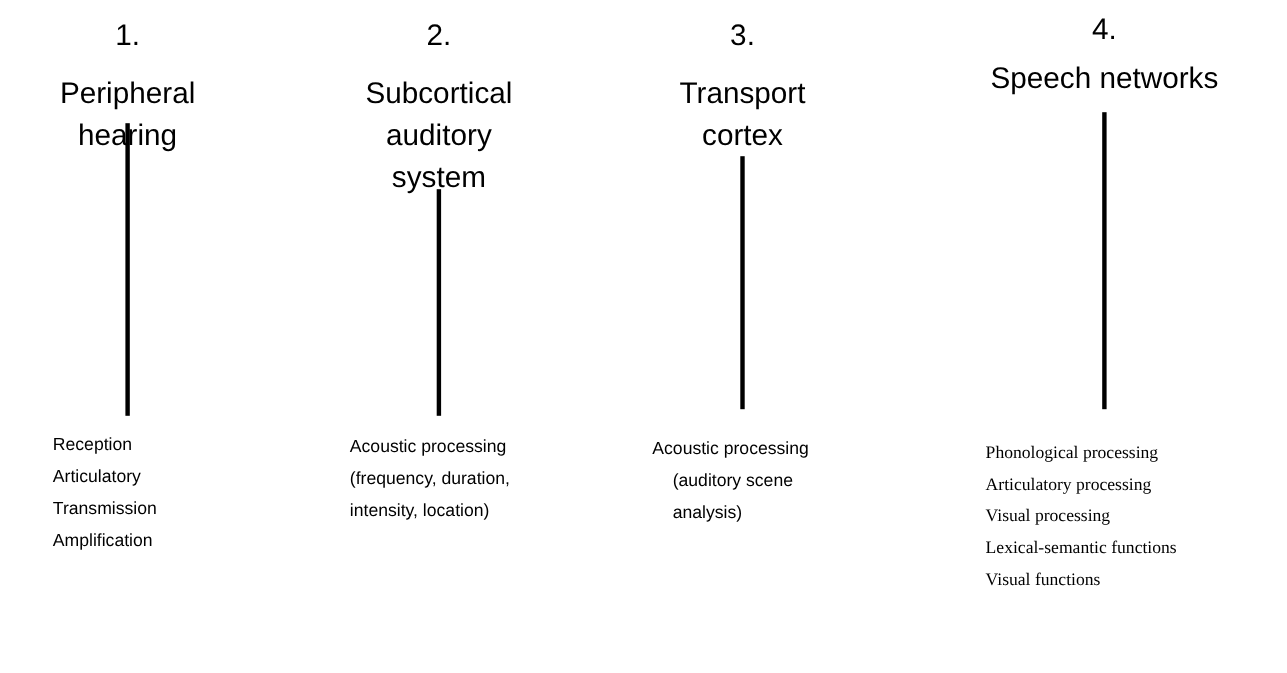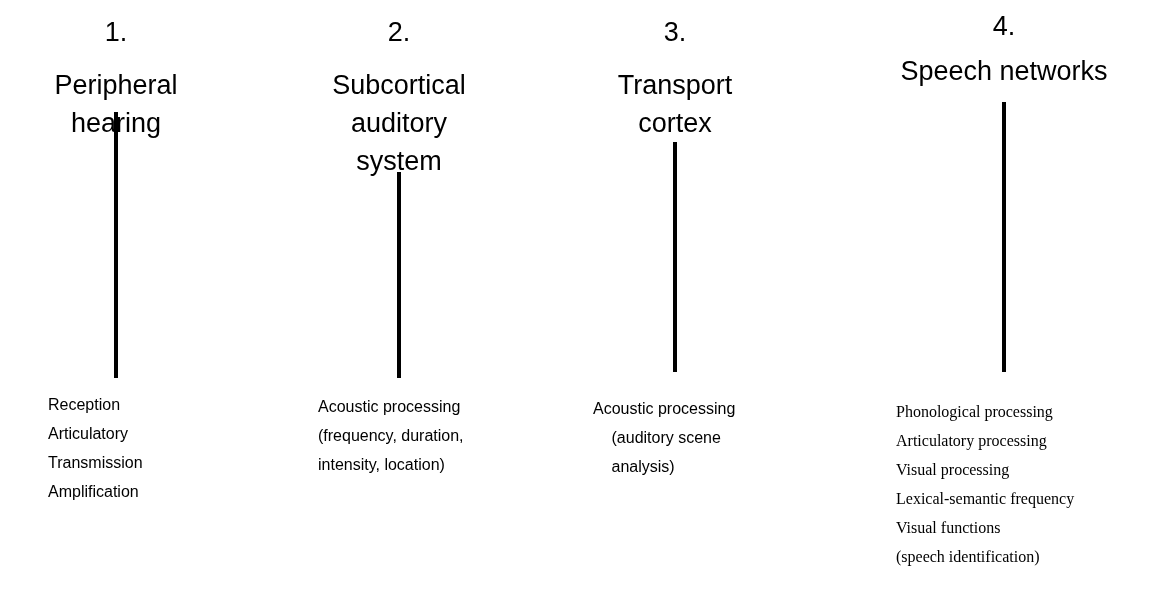--- a/index.html
+++ b/index.html
@@ -114,19 +114,18 @@
   </div>
 
   <div class="stage" id="col4">
     <div class="num">4.</div>
     <div class="title">Speech networks</div>
     <div class="vline"></div>
     <div class="fns">
       <div class="fn" data-style="normal">Phonological processing</div>
       <div class="fn" data-style="normal">Articulatory processing</div>
       <div class="fn" data-style="normal">Visual processing</div>
-      <div class="fn" data-style="normal">Lexical-semantic frequency</div>
+      <div class="fn" data-style="normal">Lexical-semantic functions</div>
       <div class="fn" data-style="normal">Visual functions</div>
-      <div class="fn" data-style="muted">(speech identification)</div>
     </div>
   </div>
 
 </div>
 
 </body></html>

